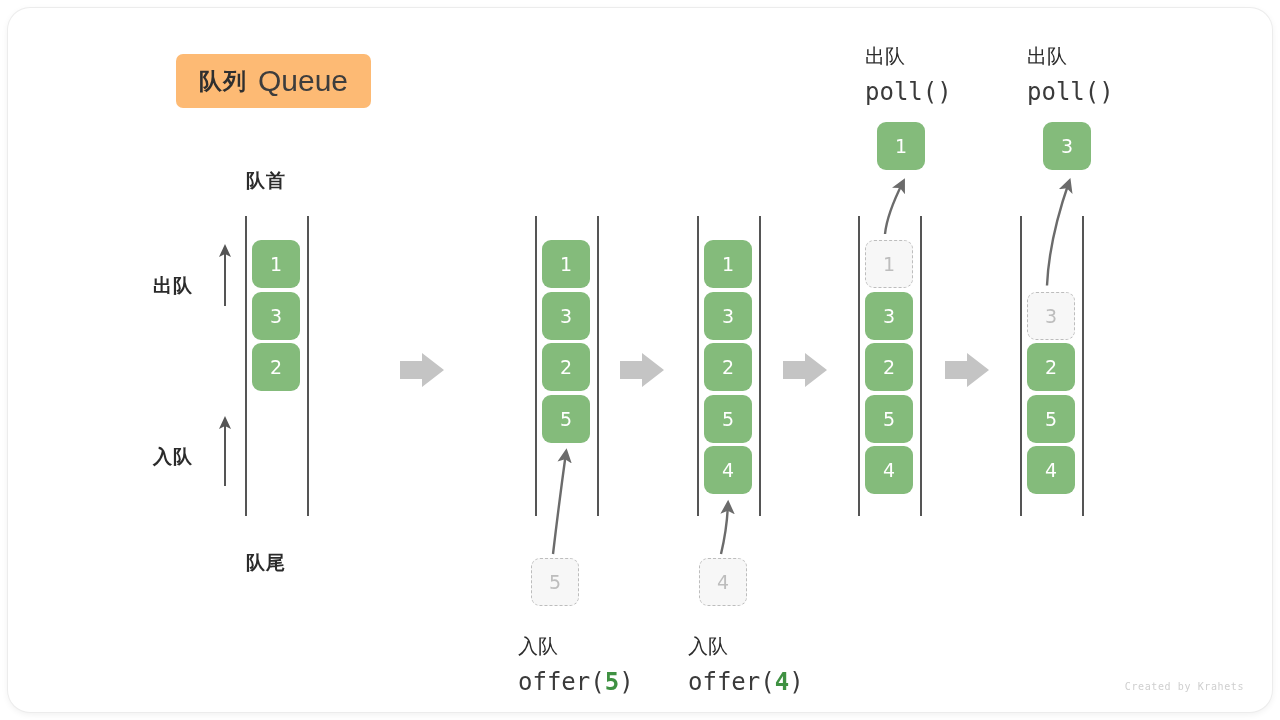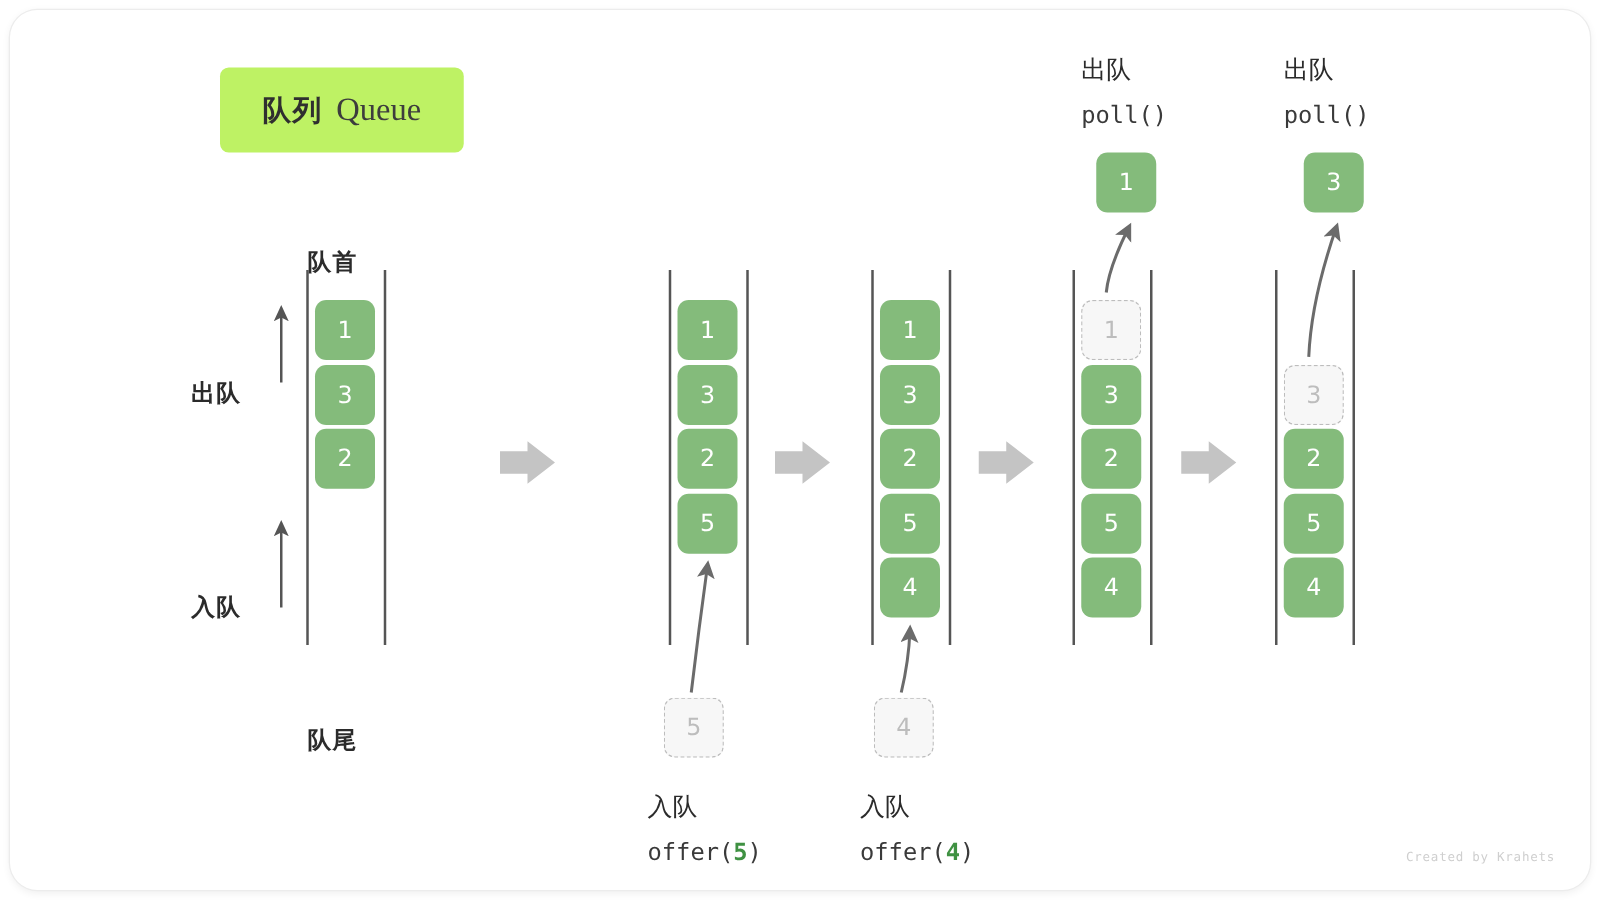--- a/index.html
+++ b/index.html
@@ -29,44 +29,44 @@
     box-shadow: 0 0 0 1px #ececec, 0 2px 7px rgba(0,0,0,0.07);
     box-sizing: border-box;
   }
 
   
   .title-pill {
     position: absolute;
     left: 168px;
     top: 46px;
     width: 195px;
-    height: 68px;
-    background: #bef264;
+    height: 54px;
+    background: #fdba74;
     border-radius: 7px;
     display: flex;
     align-items: center;
     justify-content: center;
     gap: 11px;
     box-sizing: border-box;
   }
   .title-cn {
     font-size: 23px;
     font-weight: bold;
     color: #2f2f2f;
     letter-spacing: 1px;
     font-family: "Liberation Sans", "DejaVu Sans", sans-serif;
   }
   .title-en {
-    font-size: 26px;
+    font-size: 30px;
     color: #3d3d3d;
-    font-family: Liberation Serif, serif;
-  }
-
-  
-  .abs { position: absolute; margin-top: 29px; }
+    font-family: Liberation Sans, sans-serif;
+  }
+
+  
+  .abs { position: absolute; }
 
   .hdr-label {
     font-size: 19px;
     font-weight: bold;
     color: #2b2b2b;
     letter-spacing: 1px;
     white-space: nowrap;
     font-family: "Liberation Sans", "DejaVu Sans", sans-serif;
   }
 
@@ -112,21 +112,21 @@
     position: absolute;
     line-height: 36px;
     white-space: nowrap;
   }
   .op-cn {
     font-size: 20px;
     color: #2b2b2b;
     font-family: "Liberation Sans", "DejaVu Sans", sans-serif;
   }
   .op-code {
-    font-size: 19px;
+    font-size: 24px;
     color: #3a3a3a;
     font-family: "DejaVu Sans Mono", "Liberation Mono", monospace;
   }
   .op-code .num { color: #3f9142; font-weight: bold; }
 
   
   .credit {
     position: absolute;
     right: 28px;
     bottom: 20px;

